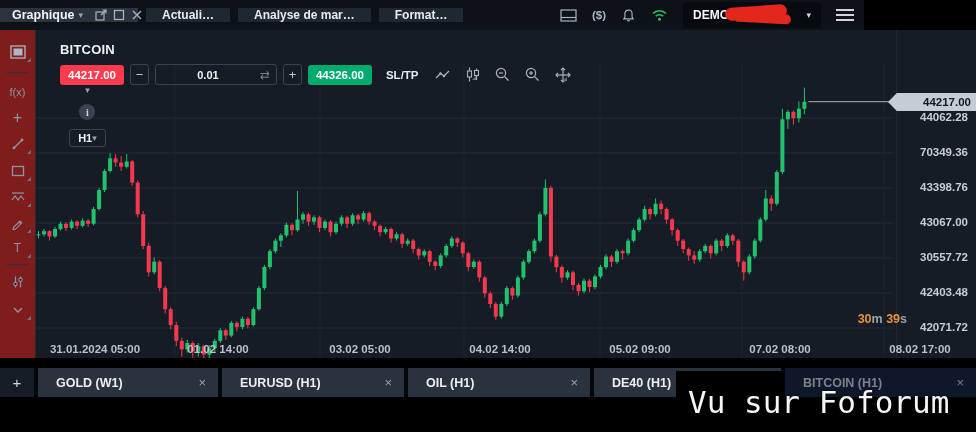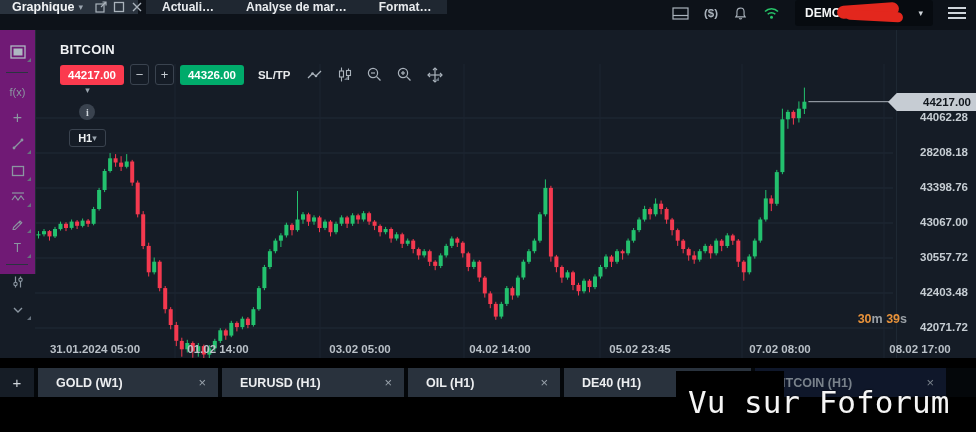--- a/index.html
+++ b/index.html
@@ -1,39 +1,39 @@
 <!DOCTYPE html>
 <html><head>
 <meta charset="utf-8">
 <style>
   html,body{margin:0;padding:0;background:#000;}
   .app{position:relative;width:976px;height:432px;overflow:hidden;background:#000;
        font-family:"Liberation Sans","DejaVu Sans",sans-serif;-webkit-font-smoothing:antialiased;}
   
-  .menubar{position:absolute;left:0;top:0;width:976px;height:30px;background:#0d1219;display:flex;align-items:flex-start;z-index:30;}
+  .menubar{position:absolute;left:0;top:0;width:864px;height:30px;background:#0d1219;display:flex;align-items:center;z-index:30;}
   .menubar .left-block{width:138px;background:#2a333e;display:flex;align-items:center;gap:4px;padding-left:12px;box-sizing:border-box;flex:none;}
   .app-title{color:#f1f3f5;font-size:12.5px;font-weight:700;}
   .caret{color:#9aa4ae;font-size:9px;line-height:1;}
   .win-icons{display:flex;gap:6px;margin-left:8px;color:#aab3bc;}
   .win-icons svg{display:block;}
-  .menu-tabs{display:flex;margin-left:8px;}
+  .menu-tabs{display:flex;gap:8px;margin-left:8px;}
   .menu-tab{background:#1f2731;color:#e8ebee;font-size:12px;font-weight:700;display:flex;align-items:center;padding:0 16px;cursor:pointer;}
   .menubar-right{display:flex;align-items:center;gap:15px;margin-left:auto;padding-right:10px;}
   .mb-icon{color:#aab3bc;display:flex;align-items:center;}
   .demo-block{position:relative;height:26px;background:#070b10;border-radius:3px;display:flex;align-items:center;gap:8px;padding:0 10px;min-width:118px;}
   .demo-label{color:#f5f7f8;font-size:12px;font-weight:700;white-space:nowrap;}
   .scribble{position:absolute;left:42px;top:4px;width:62px;height:13px;background:#e3271d;border-radius:7px;transform:rotate(-4deg);}
   .scribble2{position:absolute;left:50px;top:11px;width:58px;height:10px;background:#e3271d;border-radius:6px;transform:rotate(3deg);}
   .burger{display:flex;flex-direction:column;gap:3px;}
   .burger i{display:block;width:18px;height:2px;background:#cfd5db;}
   
   .chart-region{position:absolute;left:0;top:30px;width:976px;height:328px;background:#151c26;}
   .candles-svg{position:absolute;left:0;top:0;z-index:1;}
   
-  .sidebar{position:absolute;left:0;top:30px;width:35px;height:244px;background:#701a75;border-right:1px solid #222b36;z-index:12;}
+  .sidebar{position:absolute;left:0;top:30px;width:35px;height:328px;background:#7f1d1d;border-right:1px solid #222b36;z-index:12;}
   .side-item{position:absolute;left:0;width:35px;height:24px;display:flex;align-items:center;justify-content:center;color:#8schwarz;}
   .side-item{color:#8b96a1;font-size:11px;cursor:pointer;}
   .side-div{position:absolute;left:6px;width:22px;height:1px;background:#2a3440;}
   .flyout::after{content:"";position:absolute;right:4px;bottom:2px;border-left:4px solid transparent;border-bottom:4px solid #67727e;}
   
   .row1{position:absolute;left:60px;top:42px;display:flex;align-items:center;gap:9px;z-index:14;flex-direction:column;}
   .sym{color:#f0f2f4;font-size:13px;font-weight:700;letter-spacing:.2px;}
   .cfd{color:#8b96a1;font-size:9.5px;font-weight:700;}
   .info-circle{width:16px;height:16px;border-radius:50%;background:#3a434f;color:#cfd5db;font-size:10px;font-weight:700;display:flex;align-items:center;justify-content:center;font-family:"Liberation Serif",serif;}
   .tf-box{border:1px solid #3a434f;border-radius:3px;display:flex;align-items:center;padding:2px 8px;color:#eef1f3;font-size:11px;font-weight:700;cursor:pointer;}
@@ -504,20 +504,24 @@
     <span class="info-circle">i</span>
     <span class="tf-box">
       <span>H1</span>
       <span class="caret">▾</span>
     </span>
   </div>
 
   <div class="row2">
     <span class="px-btn" style="background:#fb3a4e;">44217.00</span>
     <span class="stepper-btn">−</span>
+    <span class="vol-box">
+      <input class="vol-input" value="0.01" style="">
+      <span class="swap">⇄</span>
+    </span>
     <span class="stepper-btn">+</span>
     <span class="px-btn" style="background:#00ab6b;">44326.00</span>
     <span class="sltp">SL/TP</span>
     <span class="tb-icons">
       <span>
           <svg width="16" height="12" viewBox="0 0 16 12">
             <polyline points="1,9 5.5,4.5 9,7 14,2" fill="none" stroke="#a9b2bb" stroke-width="1.3"></polyline>
             <circle cx="5.5" cy="4.5" r="1.3" fill="#a9b2bb"></circle>
             <circle cx="9" cy="7" r="1.3" fill="#a9b2bb"></circle>
           </svg>
@@ -554,55 +558,55 @@
             <polyline points="3,6 1,8 3,10" fill="none" stroke="#a9b2bb" stroke-width="1.2"></polyline>
             <polyline points="13,6 15,8 13,10" fill="none" stroke="#a9b2bb" stroke-width="1.2"></polyline>
           </svg>
         </span>
     </span>
   </div>
 
   <div class="axis-sep"></div>
   <div class="price-axis">
       <div class="price-tick" style="top: 81px;">44062.28</div>
-      <div class="price-tick" style="top: 116.004px;">28208.18</div>
+      <div class="price-tick" style="top: 116.004px;">70349.36</div>
       <div class="price-tick" style="top: 151.008px;">43398.76</div>
       <div class="price-tick" style="top: 186.012px;">43067.00</div>
       <div class="price-tick" style="top: 221.016px;">30557.72</div>
       <div class="price-tick" style="top: 256.02px;">42403.48</div>
       <div class="price-tick" style="top: 291.024px;">42071.72</div>
       <div class="price-tick" style="top: 326.028px;">41739.96</div>
     </div>
   <div class="price-tag" style="top: 93px;">44217.00</div>
   <div class="time-axis">
       <div class="time-tick" style="left: 95px;">31.01.2024 05:00</div>
       <div class="time-tick" style="left: 218px;">01.02 14:00</div>
       <div class="time-tick" style="left: 360px;">03.02 05:00</div>
       <div class="time-tick" style="left: 500px;">04.02 14:00</div>
-      <div class="time-tick" style="left: 640px;">05.02 23:45</div>
+      <div class="time-tick" style="left: 640px;">05.02 09:00</div>
       <div class="time-tick" style="left: 780px;">07.02 08:00</div>
       <div class="time-tick" style="left: 920px;">08.02 17:00</div>
     </div>
   <div class="countdown">
     <span class="cd-num">30</span><span class="cd-unit">m</span>
     <span class="cd-num">39</span><span class="cd-unit">s</span>
   </div>
 
   <div class="black-band"></div>
   <div class="tabbar">
     <span class="plus-tab">+</span>
   <span class="inst-tab" style="width: 180px;">
         <span class="lbl">GOLD (W1)</span>
         <span class="x">×</span>
       </span>
       <span class="inst-tab" style="width: 182px;">
         <span class="lbl">EURUSD (H1)</span>
         <span class="x">×</span>
       </span>
-      <span class="inst-tab" style="width: 152px;">
+      <span class="inst-tab" style="width: 182px;">
         <span class="lbl">OIL (H1)</span>
         <span class="x">×</span>
       </span>
       <span class="inst-tab" style="width: 187px;">
         <span class="lbl">DE40 (H1)</span>
         <span class="x">×</span>
       </span>
       <span class="inst-tab dim" style="width: 191px;">
         <span class="lbl">BITCOIN (H1)</span>
         <span class="x">×</span>

